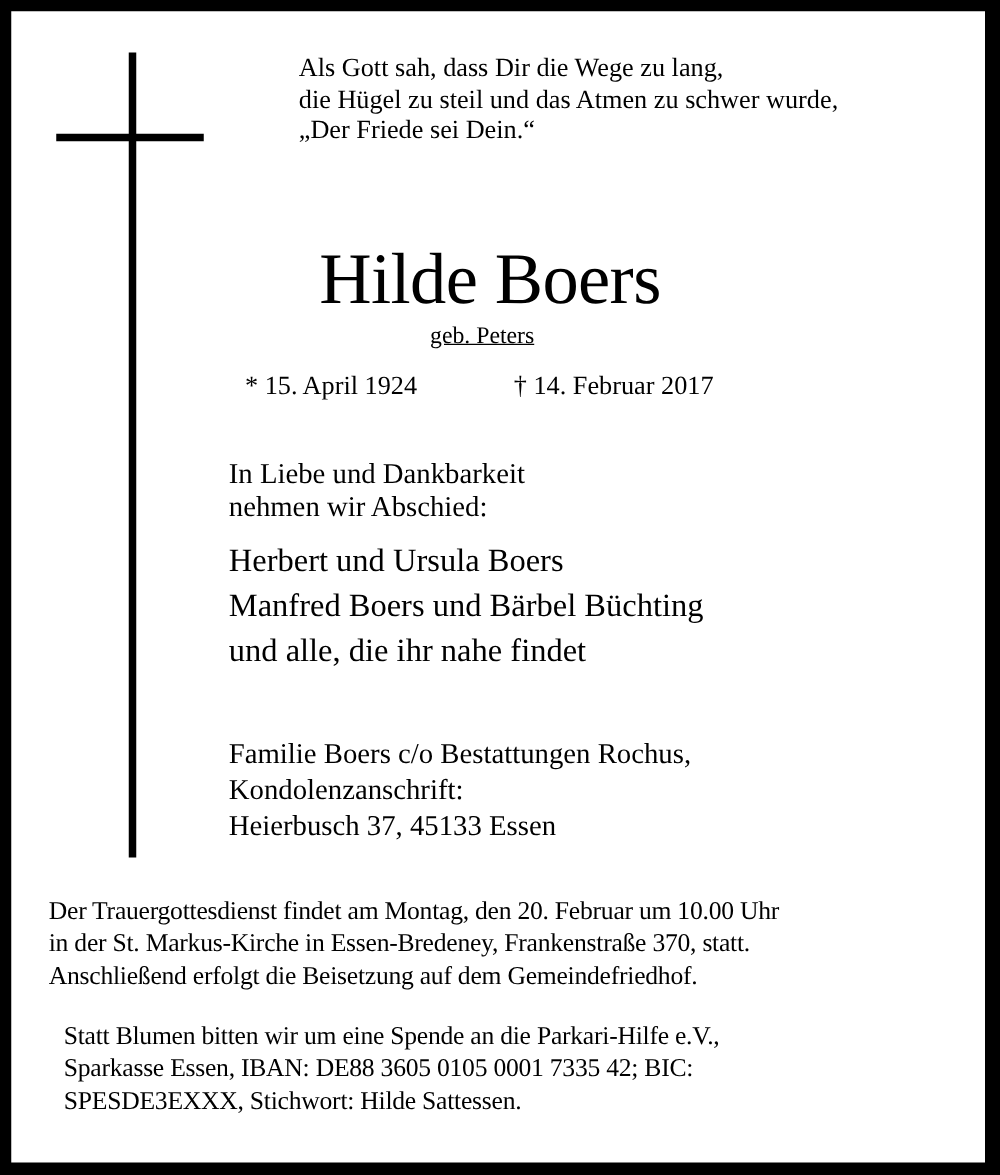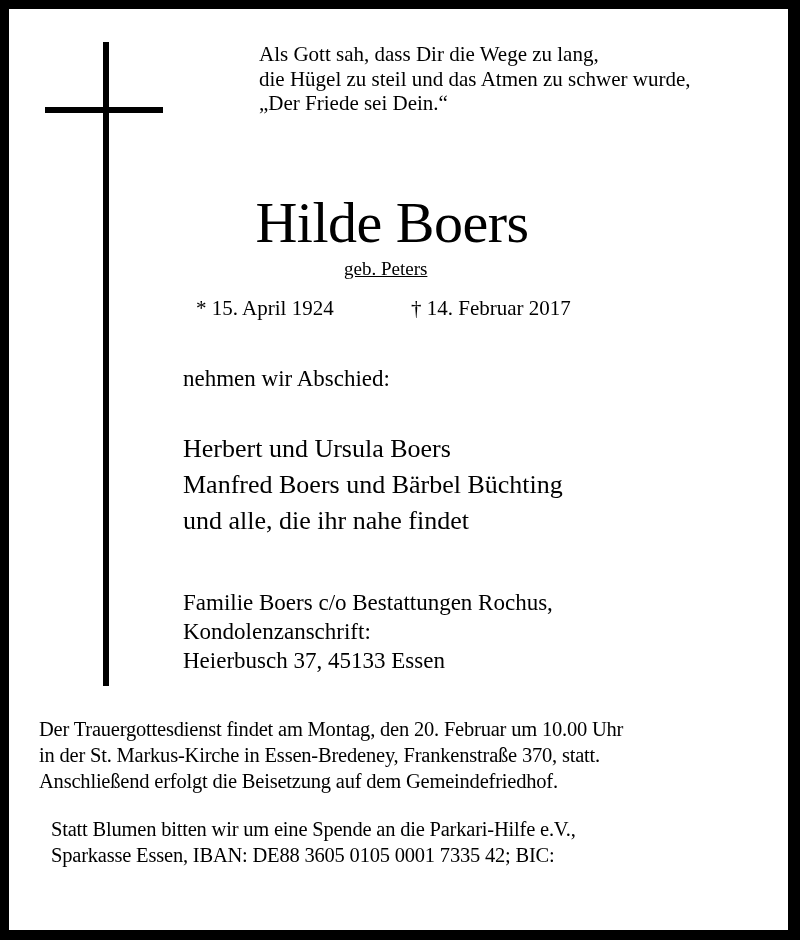--- a/index.html
+++ b/index.html
@@ -2,21 +2,21 @@
 <html><head>
 <meta charset="utf-8">
 <style>
   html, body { margin:0; padding:0; background:#ffffff; }
   body { width:800px; height:940px; position:relative; overflow:hidden;
          font-family:"Liberation Serif", "DejaVu Serif", serif; color:#000; }
   .frame { position:absolute; left:0; top:0; width:800px; height:940px; box-sizing:border-box;
            border-left:9px solid #000; border-top:9px solid #000; border-right:12px solid #000; border-bottom:10px solid #000; background:#fff; }
   .cross-v { position:absolute; left:103px; top:42px; width:6px; height:644px; background:#000; }
   .cross-h { position:absolute; left:45px; top:107px; width:118px; height:6px; background:#000; }
-  .verse { position:absolute; left:239px; top:42px; font-size:21px; line-height:24.5px; white-space:nowrap;margin-left:20px; }
+  .verse { position:absolute; left:239px; top:42px; font-size:21px; line-height:24.5px; white-space:nowrap; }
   .name { position:absolute; left:0; width:788px; top:190px; text-align:center; font-size:58px; line-height:66px; white-space:nowrap; letter-spacing:-0.5px; }
   .name span { position:relative; left:-2px; }
   .maiden { position:absolute; left:344px; top:258px; font-size:19px; line-height:22px; white-space:nowrap;text-decoration:underline; }
   .birth { position:absolute; left:196px; top:296px; font-size:21px; line-height:24px; white-space:nowrap; }
   .death { position:absolute; left:411px; top:296px; font-size:21px; line-height:24px; white-space:nowrap; }
   .intro { position:absolute; left:183px; top:365px; font-size:23px; line-height:27px; white-space:nowrap; }
   .mourners { position:absolute; left:183px; top:431px; font-size:26px; line-height:36px; white-space:nowrap; }
   .address { position:absolute; left:183px; top:588px; font-size:23px; line-height:29px; white-space:nowrap; }
   .service { position:absolute; left:39px; top:716px; font-size:20.5px; line-height:26px; white-space:nowrap; letter-spacing:-0.2px; }
   .donation { position:absolute; left:39px; top:816px; font-size:20.5px; line-height:26px; white-space:nowrap; letter-spacing:-0.2px;margin-left:12px; }
@@ -39,20 +39,21 @@
 </div>
 
 <div class="name">
   <span>Hilde Boers</span>
 </div>
 <div class="maiden">geb. Peters</div>
 <div class="birth">* 15. April 1924</div>
 <div class="death">† 14. Februar 2017</div>
 
 <div class="intro">
+  <span class="line">In Liebe und Dankbarkeit</span>
   <span class="line">nehmen wir Abschied:</span>
 </div>
 
 <div class="mourners">
   <span class="line">Herbert und Ursula Boers</span>
   <span class="line">Manfred Boers und Bärbel Büchting</span>
   <span class="line">und alle, die ihr nahe findet</span>
 </div>
 
 <div class="address">
@@ -63,13 +64,14 @@
 
 <div class="service">
   <span class="line">Der Trauergottesdienst findet am Montag, den 20. Februar um 10.00 Uhr</span>
   <span class="line">in der St. Markus-Kirche in Essen-Bredeney, Frankenstraße 370, statt.</span>
   <span class="line">Anschließend erfolgt die Beisetzung auf dem Gemeindefriedhof.</span>
 </div>
 
 <div class="donation">
   <span class="line">Statt Blumen bitten wir um eine Spende an die Parkari-Hilfe e.V.,</span>
   <span class="line">Sparkasse Essen, IBAN: DE88 3605 0105 0001 7335 42; BIC:</span>
+  <span class="line">SPESDE3EXXX, Stichwort: Hilde Sattessen.</span>
 </div>
 
 </body></html>

